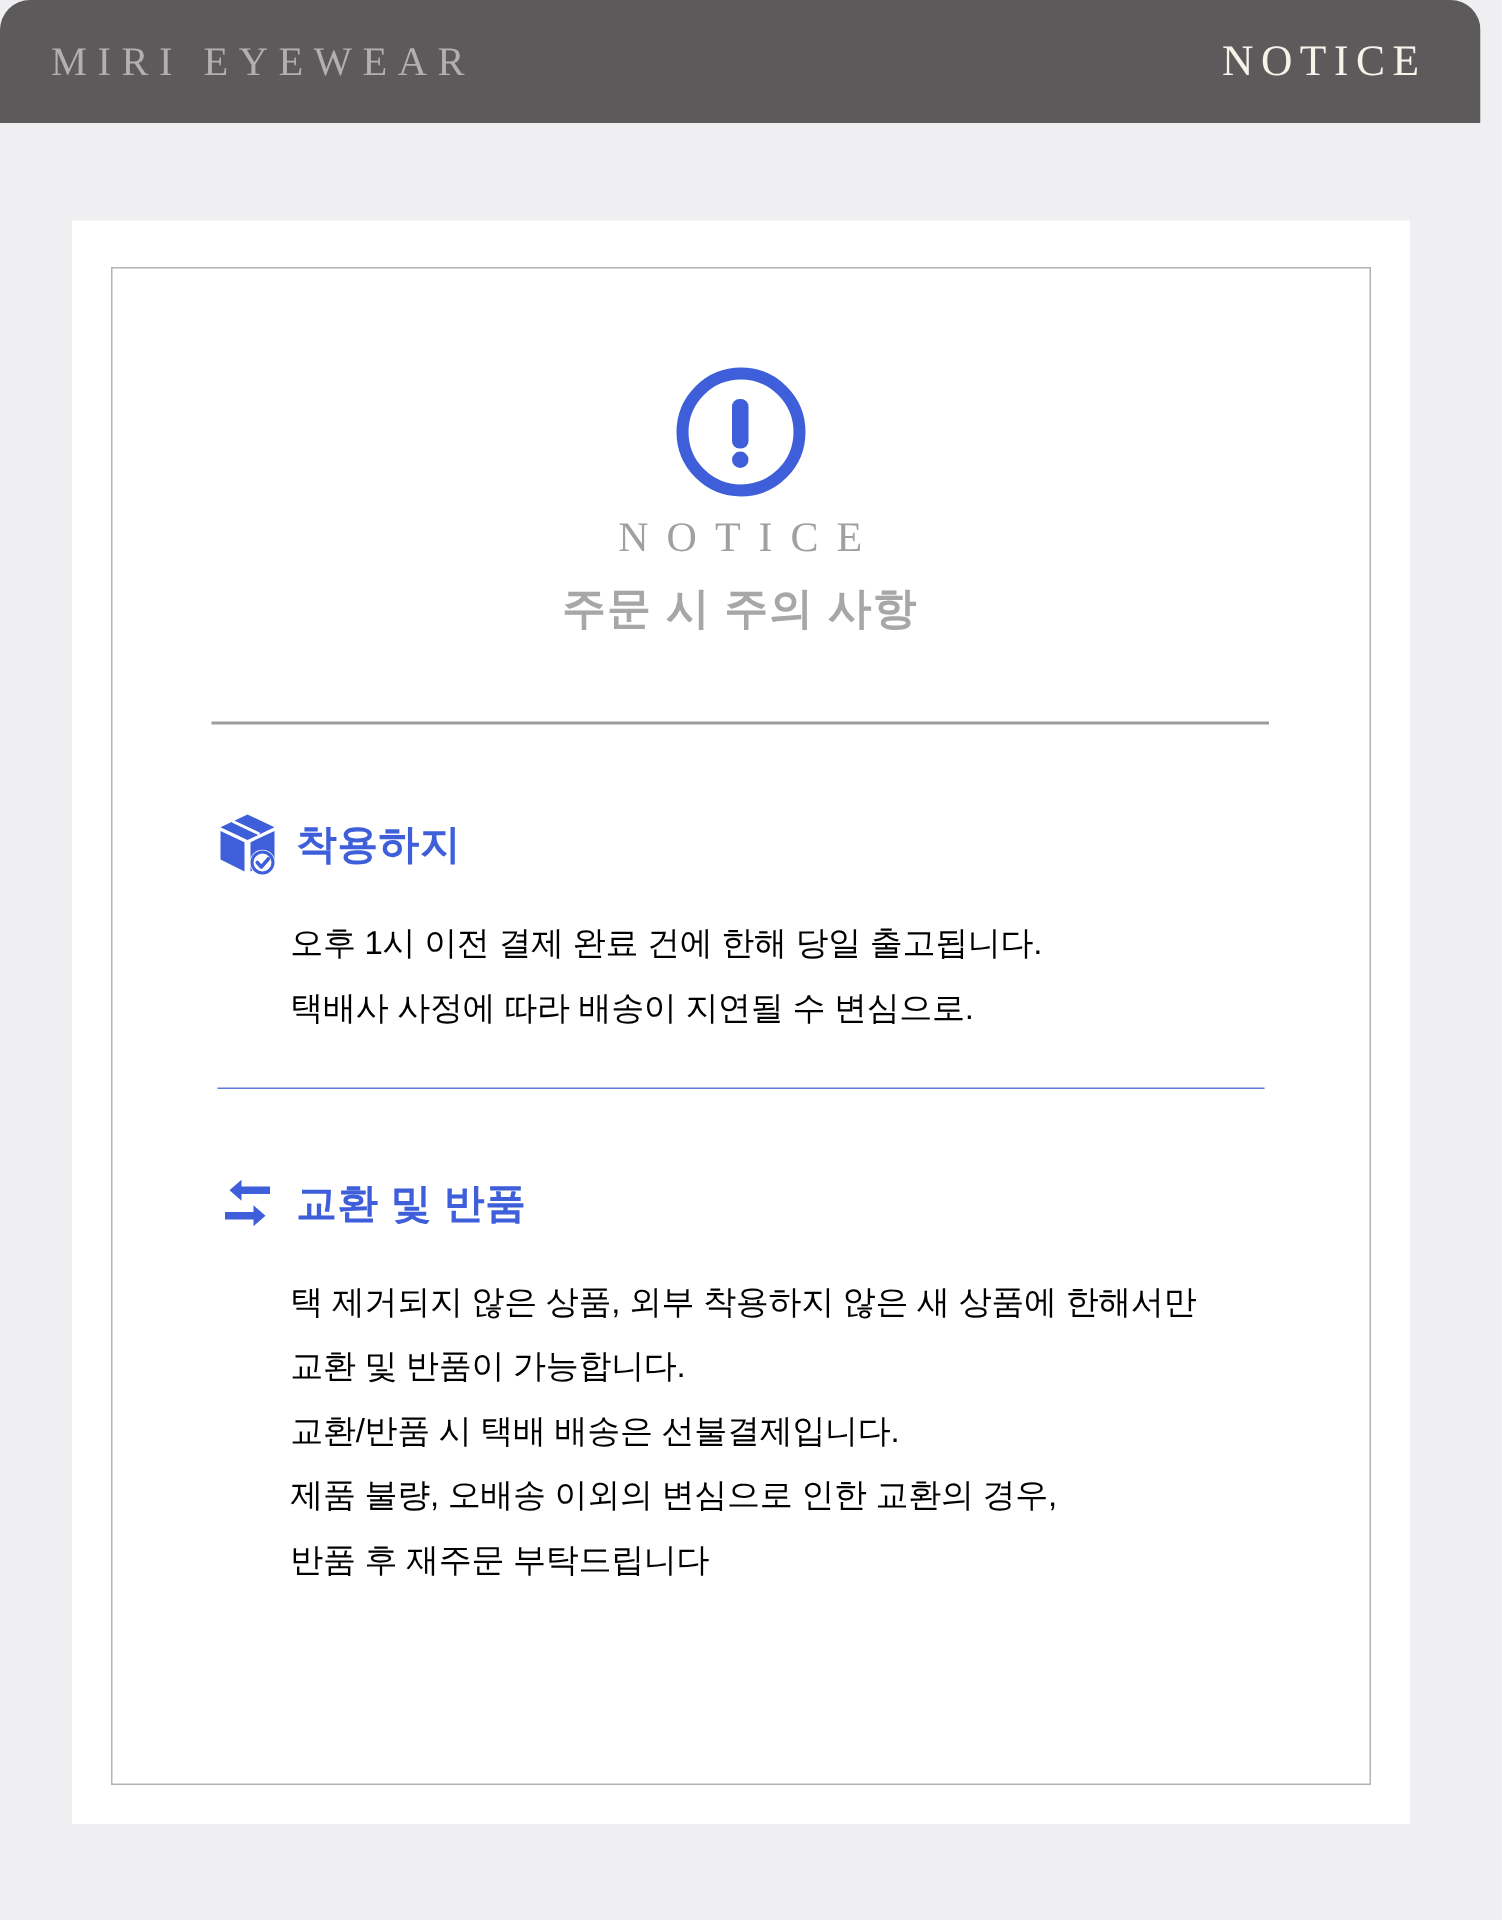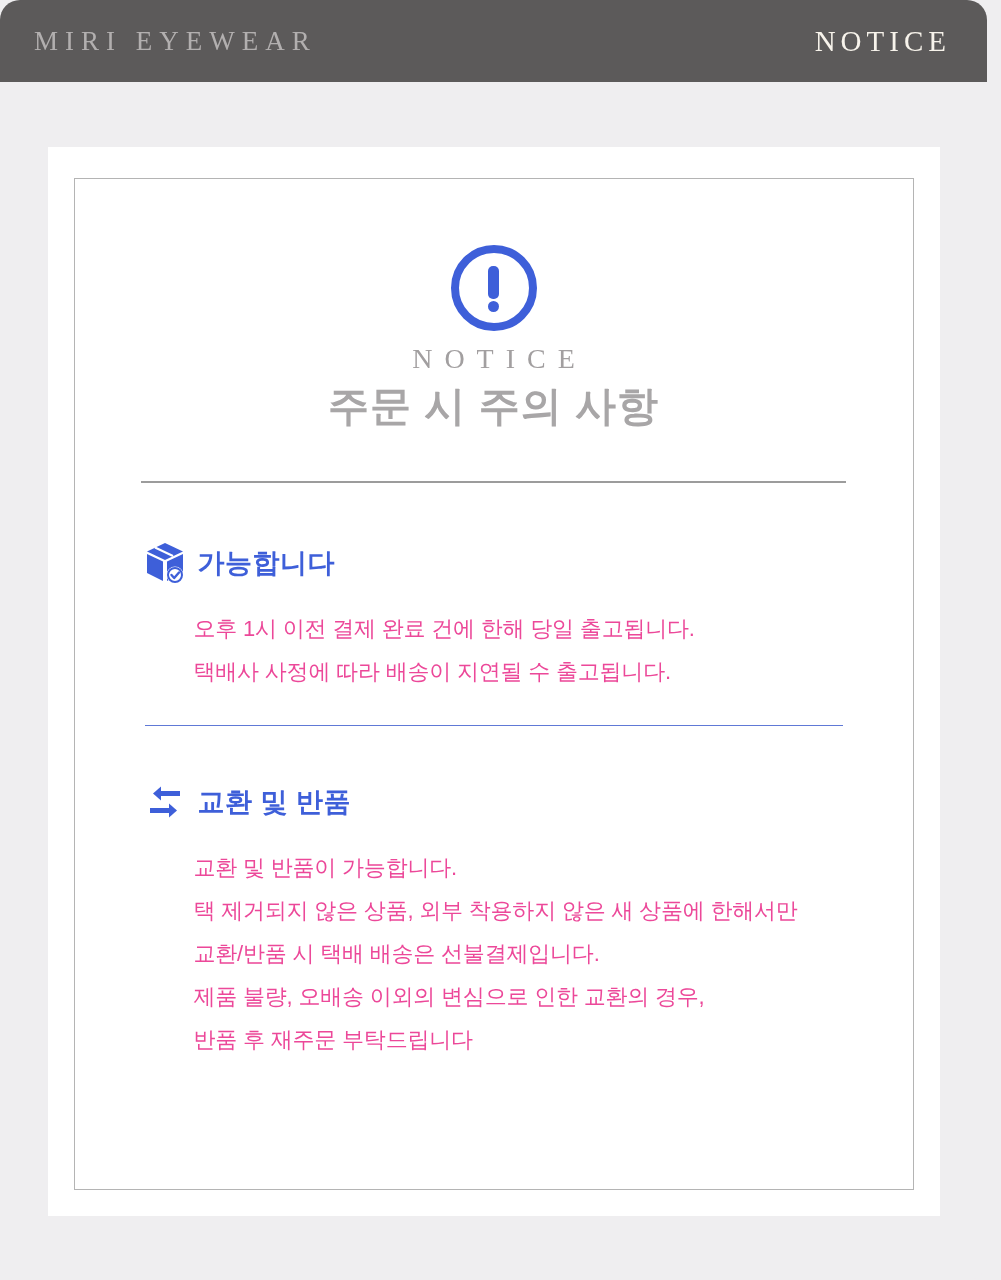--- a/index.html
+++ b/index.html
@@ -77,21 +77,21 @@
   .eyebrow {
     margin-top: 12px;
     font-family: "Liberation Serif", serif;
     font-size: 28px;
     letter-spacing: 12px;
     text-indent: 12px;
     color: #a29fa0;
   }
   .page-title {
     margin-top: 6px;
-    font-size: 41px;
+    font-size: 29px;
     font-weight: 700;
     letter-spacing: 1px;
     color: #a8a6a7;
     line-height: 50px;
   }
 
   .divider-gray {
     width: 705px;
     margin: 50px auto 0;
     border-top: 2px solid #9c9c9c;
@@ -117,21 +117,21 @@
     font-size: 27px;
     font-weight: 700;
     color: #3e5fd9;
     letter-spacing: 0.5px;
   }
   .section-icon { width: 40px; height: 40px; display: flex; align-items: center; justify-content: center; }
   .section-body {
     margin: 24px 40px 0 119px;
     font-size: 22px;
     line-height: 43px;
-    color: #ec4899;
+    color: #000000;
     letter-spacing: -0.2px;
   }
 </style>
 </head>
 <body>
 
 <div class="page">
 
   <div class="topbar">
     <div class="brand">MIRI EYEWEAR</div>
@@ -157,45 +157,45 @@
             <svg width="40" height="42" viewBox="0 0 40 42" aria-hidden="true">
               <polygon points="20,1 38,9.5 20,18 2,9.5" fill="#3e5fd9"></polygon>
               <polygon points="2,12 18,19.5 18,39 2,31" fill="#3e5fd9"></polygon>
               <polygon points="38,12 22,19.5 22,39 38,31" fill="#3e5fd9"></polygon>
               <polyline points="10,5.5 28,14" stroke="#ffffff" stroke-width="2" fill="none"></polyline>
               <circle cx="30" cy="33" r="8.5" fill="#ffffff"></circle>
               <circle cx="30" cy="33" r="7" fill="none" stroke="#3e5fd9" stroke-width="2"></circle>
               <path d="M26.5 33 L29.2 36 L34 30.5" stroke="#3e5fd9" stroke-width="2.4" fill="none" stroke-linecap="round" stroke-linejoin="round"></path>
             </svg>
           </span>
-          <span class="section-title">가능합니다</span>
+          <span class="section-title">착용하지</span>
         </div>
         <div class="section-body">
           <div>오후 1시 이전 결제 완료 건에 한해 당일 출고됩니다.</div>
-          <div>택배사 사정에 따라 배송이 지연될 수 출고됩니다.</div>
+          <div>택배사 사정에 따라 배송이 지연될 수 변심으로.</div>
         </div>
       </div>
 
       <div class="divider-blue"></div>
 
       <div class="section section-2">
         <div class="section-head">
           <span class="section-icon">
             <svg width="36" height="36" viewBox="0 0 36 36" aria-hidden="true">
               <path d="M33 9.5 H9" stroke="#3e5fd9" stroke-width="5" fill="none"></path>
               <path d="M14 2.5 L6 9.5 L14 16.5 Z" fill="#3e5fd9"></path>
               <path d="M3 26.5 H27" stroke="#3e5fd9" stroke-width="5" fill="none"></path>
               <path d="M22 19.5 L30 26.5 L22 33.5 Z" fill="#3e5fd9"></path>
             </svg>
           </span>
           <span class="section-title">교환 및 반품</span>
         </div>
         <div class="section-body">
+          <div>택 제거되지 않은 상품, 외부 착용하지 않은 새 상품에 한해서만</div>
           <div>교환 및 반품이 가능합니다.</div>
-          <div>택 제거되지 않은 상품, 외부 착용하지 않은 새 상품에 한해서만</div>
           <div>교환/반품 시 택배 배송은 선불결제입니다.</div>
           <div>제품 불량, 오배송 이외의 변심으로 인한 교환의 경우,</div>
           <div>반품 후 재주문 부탁드립니다</div>
         </div>
       </div>
 
     </div>
   </div>
 </div>
 

